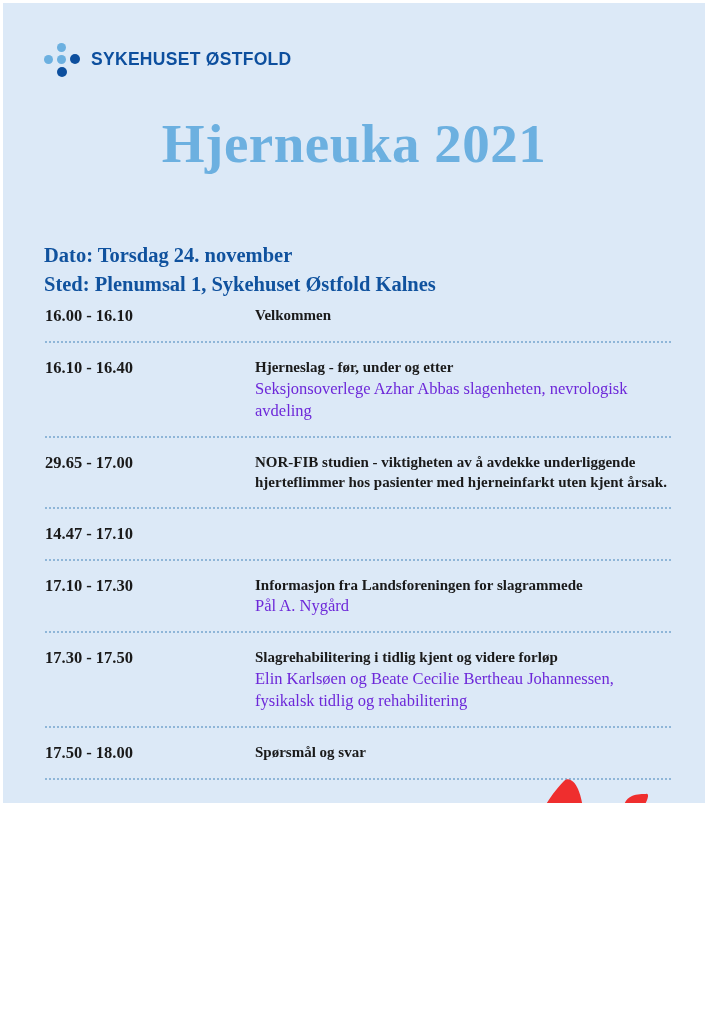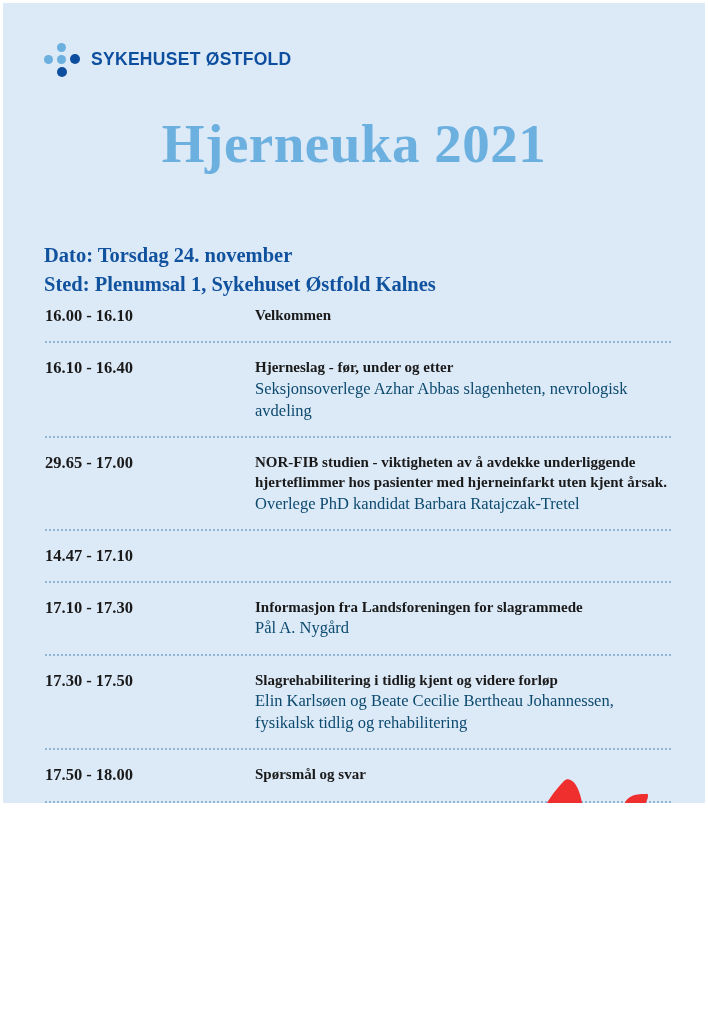--- a/index.html
+++ b/index.html
@@ -116,21 +116,21 @@
     font-family: "Liberation Serif", serif;
     font-weight: bold;
     font-size: 15px;
     color: #1a1a1a;
     line-height: 1.35;
   }
   .row .body .sub {
     font-family: "Liberation Serif", serif;
     font-weight: normal;
     font-size: 16.5px;
-    color: #0c4a6e;
+    color: #6d28d9;
     line-height: 1.35;
   }
   .divider {
     height: 0;
     border-top: 2px dotted #8fb6d8;
     margin: 0;
   }
 
   
   .butterflies {
@@ -178,21 +178,20 @@
         <div class="body">
           <div class="lead">Hjerneslag - før, under og etter</div>
           <div class="sub">Seksjonsoverlege Azhar Abbas slagenheten, nevrologisk avdeling</div>
         </div>
       </div>
       <div class="divider"></div>
       <div class="row">
         <div class="time">29.65 - 17.00</div>
         <div class="body">
           <div class="lead">NOR-FIB studien - viktigheten av å avdekke underliggende hjerteflimmer hos pasienter med hjerneinfarkt uten kjent årsak.</div>
-          <div class="sub">Overlege PhD kandidat Barbara Ratajczak-Tretel</div>
         </div>
       </div>
       <div class="divider"></div>
       <div class="row">
         <div class="time">14.47 - 17.10</div>
       </div>
       <div class="divider"></div>
       <div class="row">
         <div class="time">17.10 - 17.30</div>
         <div class="body">

